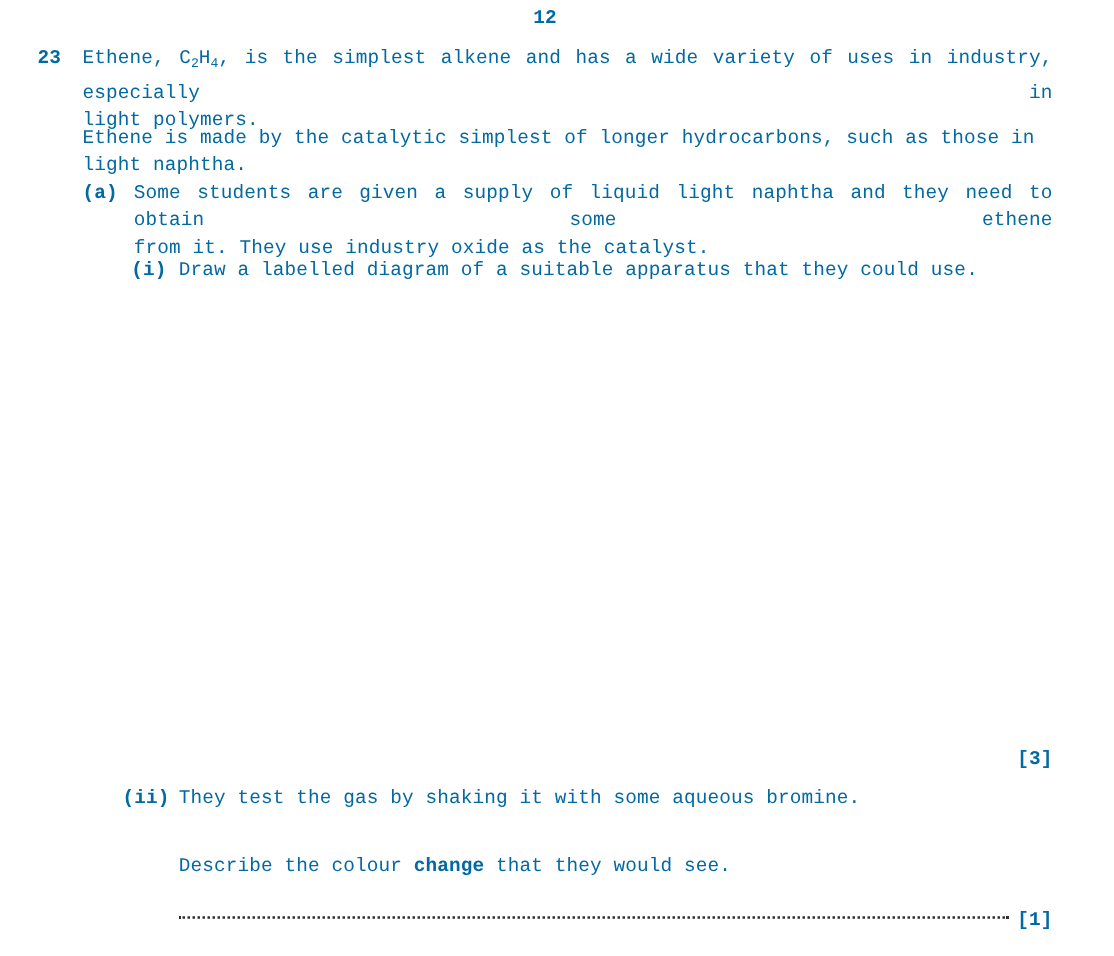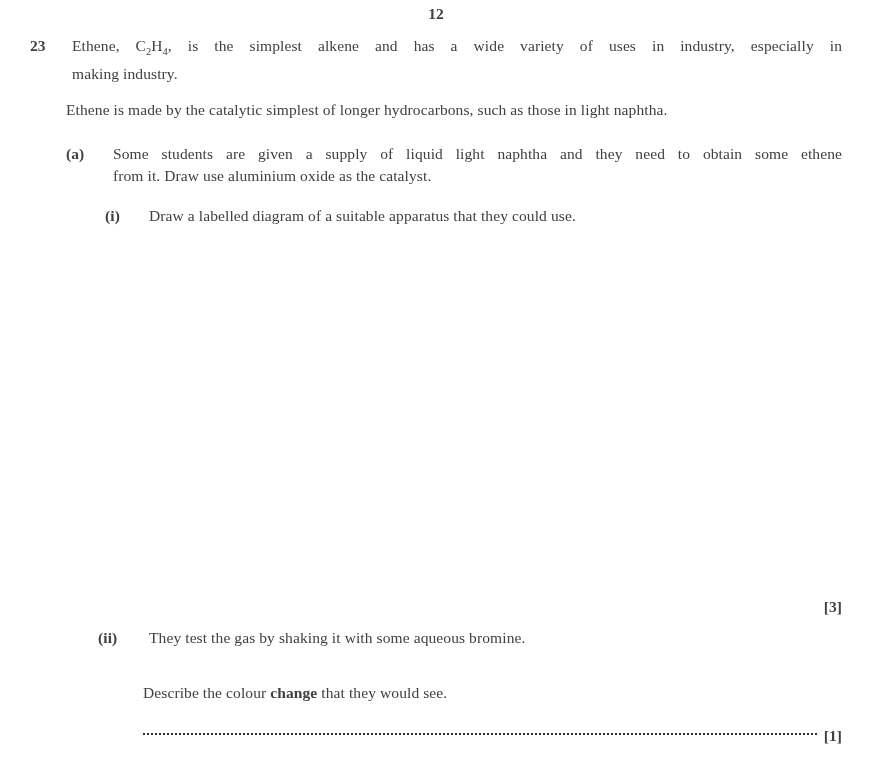--- a/index.html
+++ b/index.html
@@ -5,30 +5,30 @@
   html, body {
     margin: 0;
     padding: 0;
     background: #ffffff;
   }
   .page {
     position: relative;
     width: 891px;
     height: 765px;
     background: #ffffff;
-    font-family: Liberation Serif, serif;
+    font-family: Liberation Mono, monospace;
     font-size: 15.5px;
     line-height: 22px;
-    color: #404040;
+    color: #0369a1;
     letter-spacing: 0.1px;
     overflow: hidden;
   }
   .abs { position: absolute; }
   .b { font-weight: bold; }
-  .row { display: flex; align-items: flex-start; gap: 6px; }
+  .row { display: flex; align-items: flex-start; }
   .label-col { flex: 0 0 auto; font-weight: bold; }
   .body-col { flex: 1 1 auto; }
   
   .force-just {
     text-align: justify;
     text-align-last: justify;
   }
   .sub {
     font-size: 10.5px;
     vertical-align: -3.5px;
@@ -51,31 +51,31 @@
 <body>
 
 <div class="page">
 
   <div class="abs b" style="top:3px; left:30px; right:49px; text-align:center;">12</div>
 
   <div class="abs row" style="top:35px; left:30px; right:49px;">
     <div class="label-col" style="width:36px;">23</div>
     <div class="body-col">
       <div class="force-just"><span>Ethene, C</span><span class="sub">2</span><span>H</span><span class="sub">4</span><span>, is the simplest alkene and has a wide variety of uses in industry, especially in</span></div>
-      <div>making industry.</div>
+      <div>light polymers.</div>
     </div>
   </div>
 
   <div class="abs" style="top:99px; left:66px; right:49px;">Ethene is made by the catalytic simplest of longer hydrocarbons, such as those in light naphtha.</div>
 
   <div class="abs row" style="top:143px; left:66px; right:49px;">
     <div class="label-col" style="width:41px;">(a)</div>
     <div class="body-col">
       <div class="force-just">Some students are given a supply of liquid light naphtha and they need to obtain some ethene</div>
-      <div>from it. Draw use aluminium oxide as the catalyst.</div>
+      <div>from it. They use industry oxide as the catalyst.</div>
     </div>
   </div>
 
   <div class="abs row" style="top:205px; left:105px; right:49px;">
     <div class="label-col" style="width:38px;">(i)</div>
     <div class="body-col">Draw a labelled diagram of a suitable apparatus that they could use.</div>
   </div>
 
   <div class="abs" style="top:230px; left:66px; right:49px; height:360px;"></div>
 

